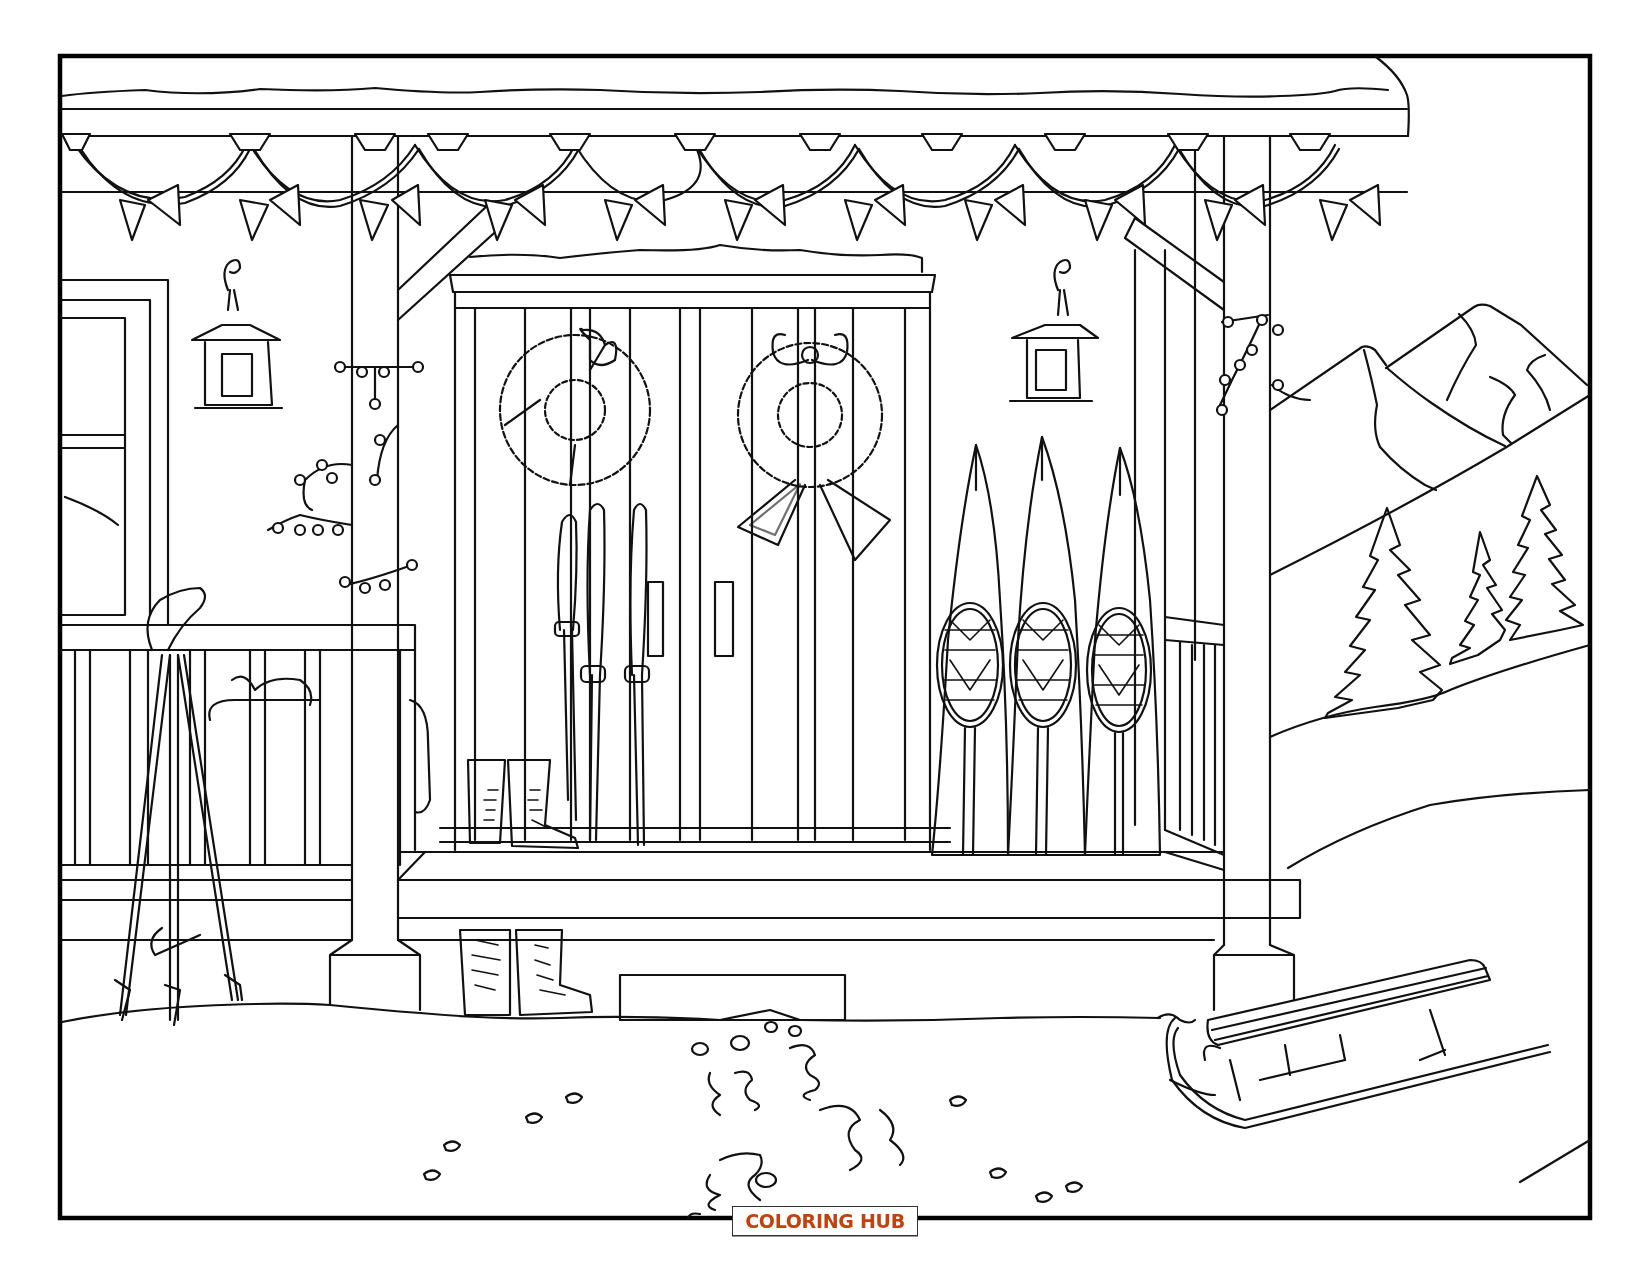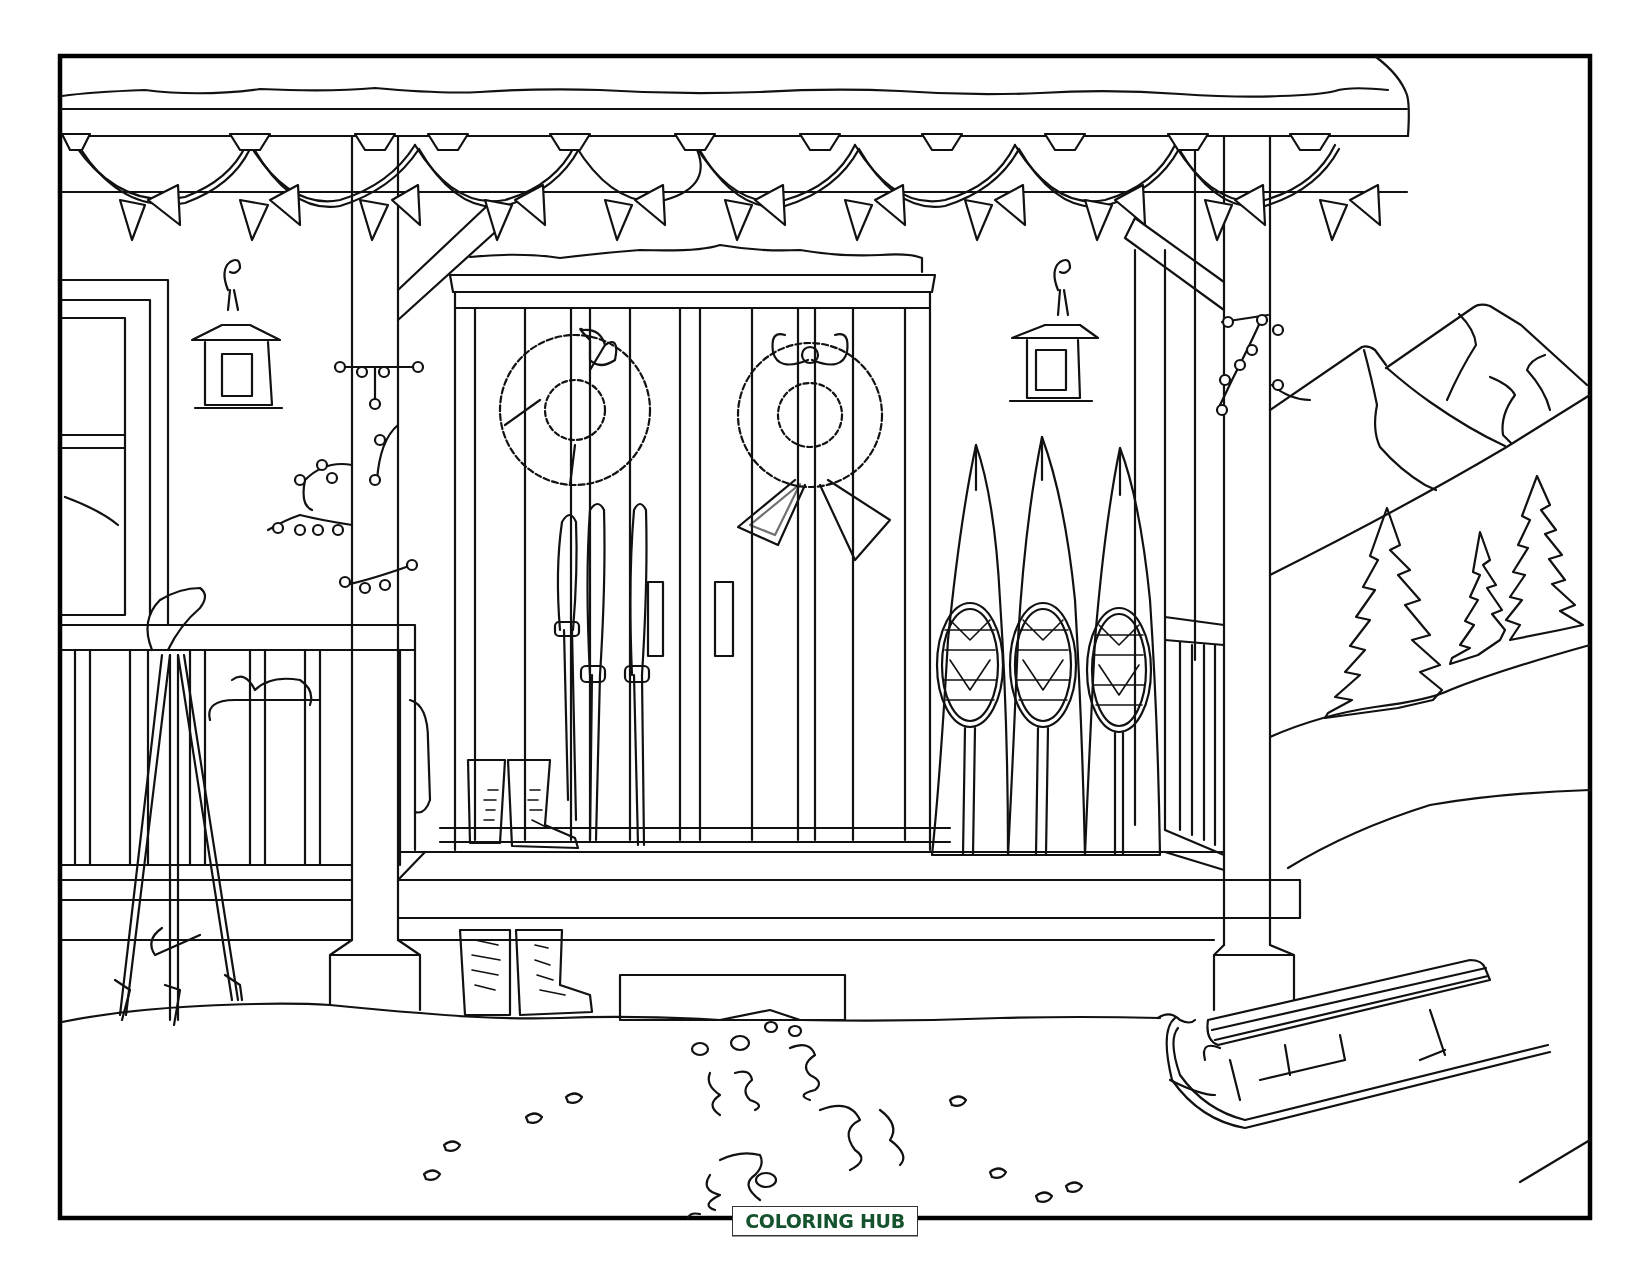--- a/index.html
+++ b/index.html
@@ -7,21 +7,21 @@
   #canvas { position: absolute; left: 0; top: 0; width: 1650px; height: 1275px; }
   .ln { fill: none; stroke: #111; stroke-width: 2.2; stroke-linejoin: round; stroke-linecap: round; }
   .lnt { fill: none; stroke: #111; stroke-width: 1.6; stroke-linejoin: round; stroke-linecap: round; }
   .lnw { fill: #fff; stroke: #111; stroke-width: 2.2; stroke-linejoin: round; stroke-linecap: round; }
   .frame { fill: none; stroke: #000; stroke-width: 4.5; }
   .badge {
     position: absolute; left: 732px; top: 1206px; width: 186px; height: 30px;
     background: #fff; border: 1.5px solid #333; box-sizing: border-box;
     display: flex; align-items: center; justify-content: center;
     font-family: "DejaVu Sans", sans-serif; font-weight: bold; font-size: 19px;
-    letter-spacing: -0.3px; color: #14532d; box-shadow: 0 1px 0 #999;
+    letter-spacing: -0.3px; color: #c2410c; box-shadow: 0 1px 0 #999;
   }
 </style>
 </head>
 <body>
 
 <svg id="canvas" viewBox="0 0 1650 1275" xmlns="http://www.w3.org/2000/svg">
 
   <rect class="frame" x="60" y="56" width="1530" height="1162"></rect>
 
   <g>

